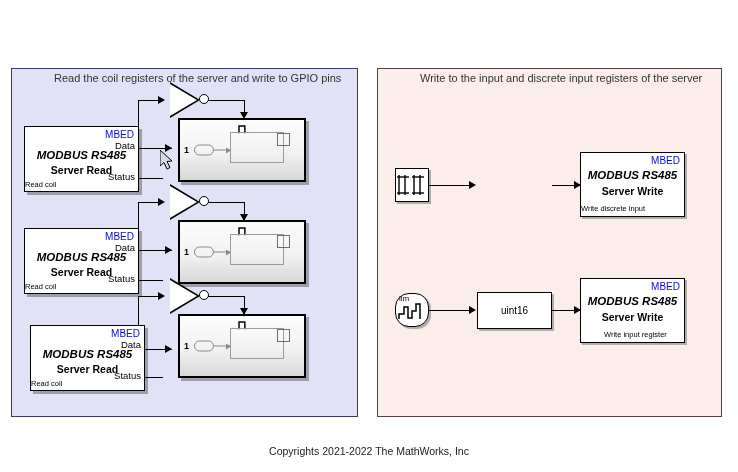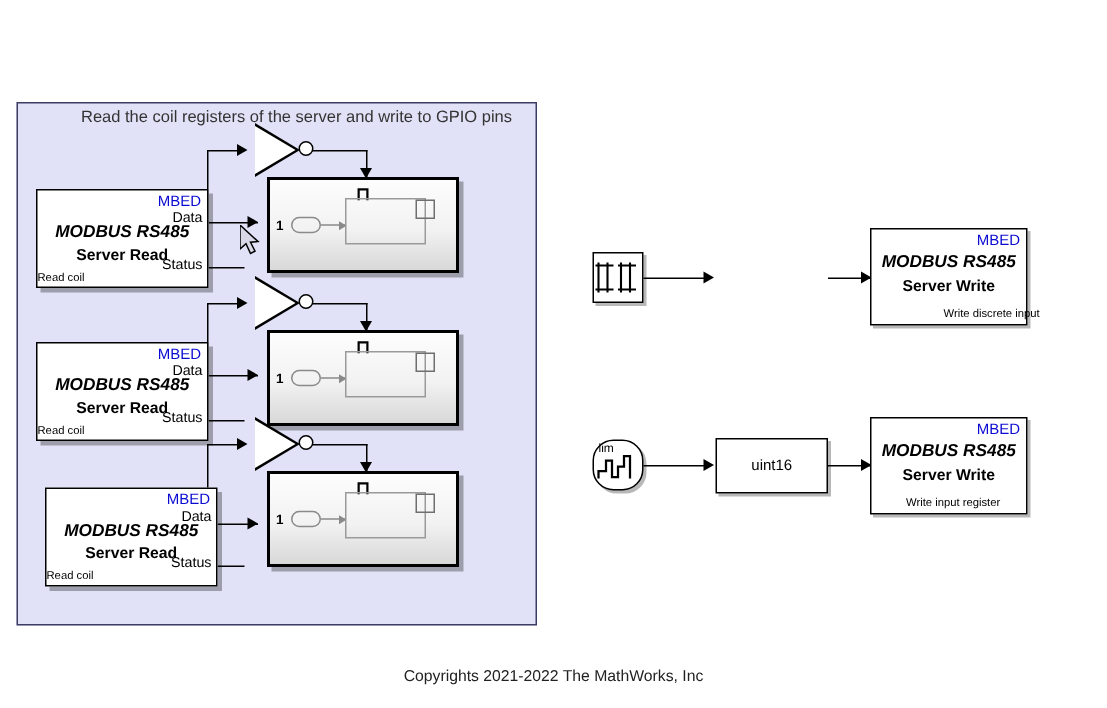--- a/index.html
+++ b/index.html
@@ -277,20 +277,23 @@
 
   <div class="subsys" style="left:178px;top:314px;width:128px;height:64px;">
     <div class="trig-glyph">⊓</div>
     <div class="inport-num">1</div>
     <div class="oval"></div>
     <div class="arr"></div>
     <div class="inner-rect"></div>
     <div class="mini-sq"></div>
   </div>
 
+  <div class="panel panel-right">
+    <div class="panel-label">Write to the input and discrete input registers of the server</div>
+  </div>
 
   <div class="srcblk" style="left:395px;top:168px;width:34px;height:34px;">
     <svg width="31" height="31" viewBox="0 0 31 31">
       <line x1="3" y1="6" x2="3" y2="26" stroke="#000" stroke-width="1.4"></line>
       <line x1="9" y1="6" x2="9" y2="26" stroke="#000" stroke-width="1.4"></line>
       <line x1="18" y1="6" x2="18" y2="26" stroke="#000" stroke-width="1.4"></line>
       <line x1="24" y1="6" x2="24" y2="26" stroke="#000" stroke-width="1.4"></line>
       <line x1="1" y1="8" x2="13" y2="8" stroke="#000" stroke-width="1.4"></line>
       <line x1="16" y1="8" x2="28" y2="8" stroke="#000" stroke-width="1.4"></line>
       <line x1="1" y1="24" x2="13" y2="24" stroke="#000" stroke-width="1.4"></line>
@@ -300,21 +303,21 @@
   <div class="wire-h" style="left:429px;top:185px;width:45px;"></div>
   <div class="arrowhead" style="left:469px;top:180.5px;"></div>
 
   <div class="wire-h" style="left:552px;top:185px;width:28px;"></div>
   <div class="arrowhead" style="left:574px;top:180.5px;"></div>
 
   <div class="writeblk" style="left:580px;top:152px;width:105px;height:65px;">
     <div class="mbed">MBED</div>
     <div class="blk-l1" style="top:16px;">MODBUS RS485</div>
     <div class="blk-l2" style="top:32px;">Server Write</div>
-    <div class="blk-l3" style="top:51px;margin-left:48px;">Write discrete input</div>
+    <div class="blk-l3" style="top:51px;">Write discrete input</div>
   </div>
 
   <div class="srcblk" style="left:395px;top:293px;width:34px;height:34px;border-radius:14px;">
     <div class="lim-lbl">lim</div>
     <svg width="31" height="31" viewBox="0 0 31 31">
       <polyline points="3,25 3,20 8,20 8,13 12,13 12,24 16,24 16,17 20,17 20,10 24,10 24,25" fill="none" stroke="#000" stroke-width="1.5"></polyline>
     </svg>
   </div>
   <div class="wire-h" style="left:429px;top:310px;width:45px;"></div>
   <div class="arrowhead" style="left:469px;top:305.5px;"></div>

